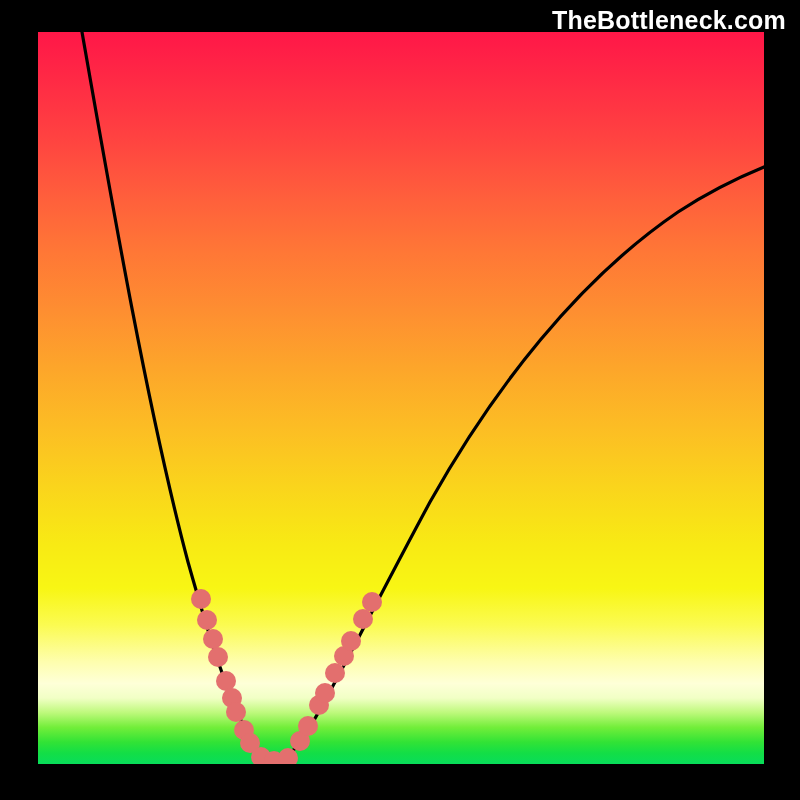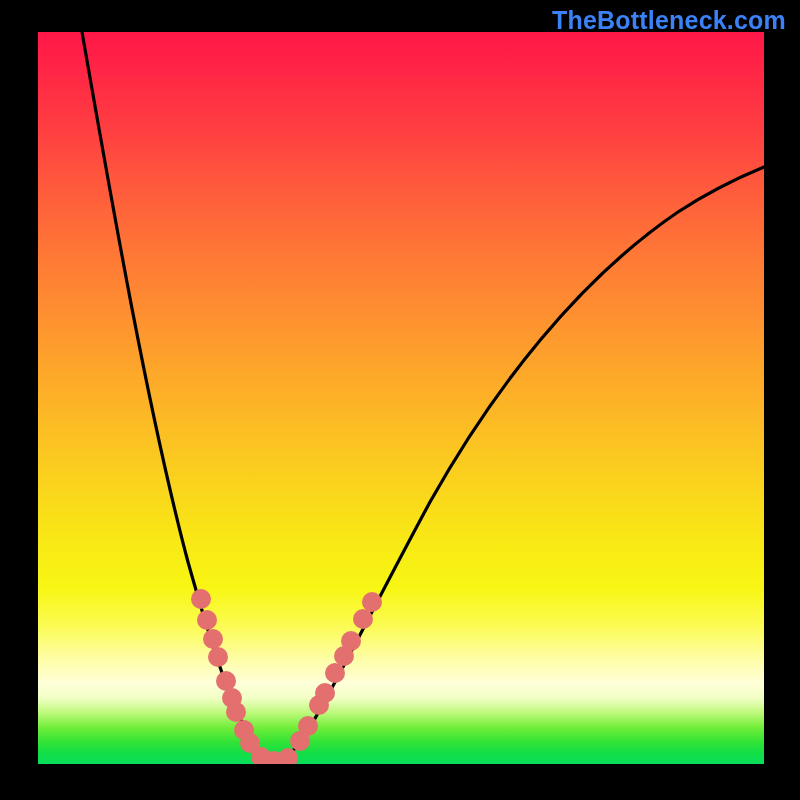--- a/index.html
+++ b/index.html
@@ -47,21 +47,21 @@
       #08dd5a 100%
     );
   }
   .watermark {
     position: absolute;
     top: 6px;
     right: 14px;
     font-family: Arial, Helvetica, sans-serif;
     font-size: 25px;
     font-weight: 600;
-    color: #3b82f6;
+    color: #ffffff;
     letter-spacing: 0.2px;
   }
   svg.curve {
     position: absolute;
     left: 0;
     top: 0;
     width: 726px;
     height: 732px;
   }
 </style>

